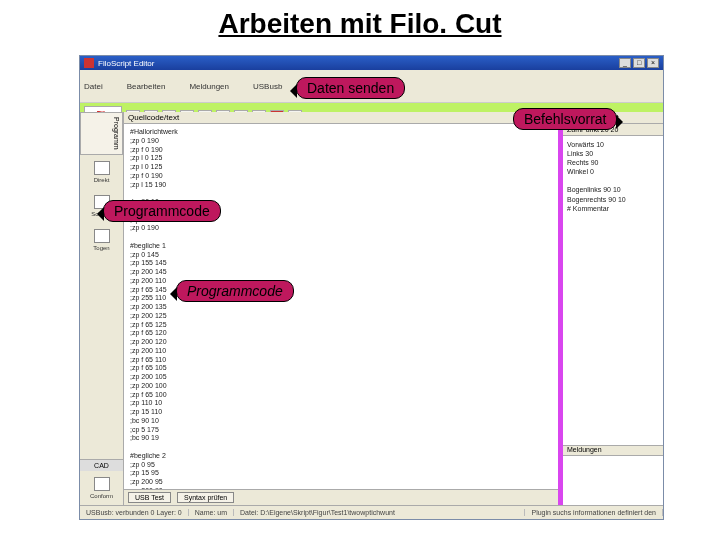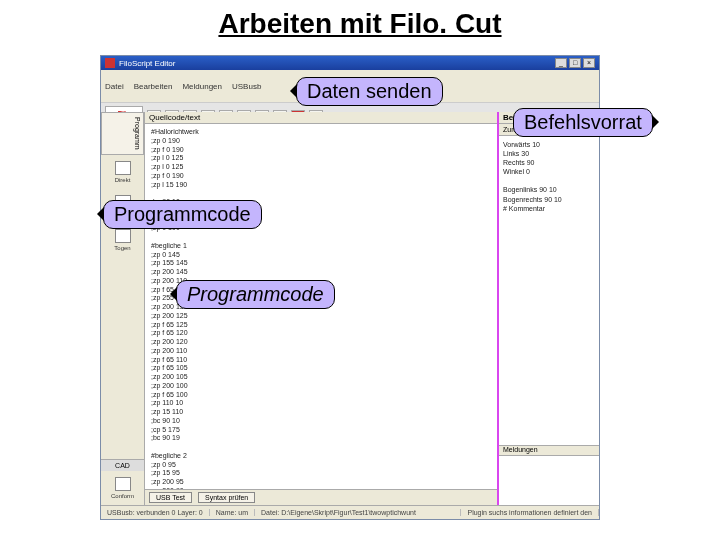--- a/index.html
+++ b/index.html
@@ -1,48 +1,48 @@
 <!DOCTYPE html>
 <html><head>
 <meta charset="utf-8">
 <style>
   * { box-sizing: border-box; margin: 0; padding: 0; }
   body { width: 720px; height: 540px; font-family: Arial, sans-serif; background: #fff; overflow: hidden; }
   .slide-title { font-size: 28px; font-weight: bold; text-align: center; padding: 8px 0 4px; text-decoration: underline; color: #000; }
-  .app { position: absolute; left: 100px; top: 55px; width: 500px; height: 465px; border: 1px solid #7b8ca8; background: #e5e5e5; font-size: 8px; }
+  .app { position: absolute; left: 79px; top: 55px; width: 585px; height: 465px; border: 1px solid #7b8ca8; background: #bef264; font-size: 8px; }
   .titlebar { height: 14px; background: linear-gradient(#2a5fc7,#1a3f9e); color: #fff; display: flex; align-items: center; padding: 0 4px; font-size: 8px; }
   .titlebar .tb-icon { width: 10px; height: 10px; background: #c33; margin-right: 4px; }
   .titlebar .spacer { flex: 1; }
   .titlebar .wbtn { width: 12px; height: 10px; background: #ddd; border: 1px solid #888; margin-left: 2px; text-align: center; line-height: 8px; font-size: 7px; color: #000; }
-  .menubar { height: 14px; background: #ece9d8; display: flex; align-items: center; padding: 16px 4px; gap: 10px; font-size: 8px; color: #333; border-bottom: 1px solid #ccc; }
+  .menubar { height: 14px; background: #ece9d8; display: flex; align-items: center; padding: 16px 4px; gap: 24px; font-size: 8px; color: #333; border-bottom: 1px solid #ccc; }
   .toolbars { height: 28px; display: flex; align-items: center; padding: 0 4px; gap: 4px; border-bottom: 1px solid #999; }
   .logo { width: 38px; height: 22px; border: 1px solid #aaa; background: #fff; display: flex; flex-direction: column; align-items: center; justify-content: center; font-size: 7px; font-weight: bold; line-height: 1; }
   .logo .l1 { color: #c00; }
   .logo .l2 { color: #008; }
   .tbtn { width: 14px; height: 14px; border: 1px solid #aaa; background: #f5f5f0; }
   .help { margin-left: auto; font-size: 14px; font-weight: bold; color: #1050c0; padding-right: 6px; }
   .workarea { position: absolute; top: 56px; left: 0; right: 0; bottom: 14px; display: flex; background: #fff; }
   .leftcol { width: 44px; background: #ece9d8; border-right: 1px solid #aaa; display: flex; flex-direction: column; }
   .tabv { writing-mode: vertical-rl; font-size: 7px; padding: 4px 2px; border: 1px solid #aaa; background: #f5f2e8; text-align: center; }
   .sidebtn { display: flex; flex-direction: column; align-items: center; gap: 2px; padding: 6px 2px; font-size: 6px; color: #333; }
   .sidebtn .ic { width: 16px; height: 14px; border: 1px solid #888; background: #fff; }
   .cadlbl { margin-top: auto; font-size: 7px; border-top: 1px solid #aaa; text-align: center; padding: 2px; background: #ddd; }
-  .midcol { flex: 1; display: flex; flex-direction: column; border-right: 2px solid #d946ef; }
+  .midcol { flex: 1; display: flex; flex-direction: column; border-right: 5px solid #d946ef; }
   .midhdr { height: 12px; background: #ece9d8; border-bottom: 1px solid #aaa; font-size: 8px; padding: 0 4px; display: flex; align-items: center; }
   .code { flex: 1; background: #fff; font-size: 7px; line-height: 1.25; padding: 4px 6px; color: #222; overflow: hidden; white-space: pre; font-family: Arial, sans-serif; }
   .midbtns { height: 16px; background: #ece9d8; border-top: 1px solid #aaa; display: flex; align-items: center; gap: 6px; padding: 0 4px; }
   .midbtns .btn { border: 1px solid #888; background: #f5f2e8; font-size: 7px; padding: 1px 6px; }
   .rightcol { width: 100px; display: flex; flex-direction: column; }
   .rhdr { height: 12px; background: #ece9d8; border-bottom: 1px solid #aaa; font-size: 8px; padding: 0 4px; display: flex; align-items: center; font-weight: bold; }
   .rtext { flex: 1; background: #fff; font-size: 7px; line-height: 1.3; padding: 4px; white-space: pre; color: #222; }
   .rlog { height: 60px; border-top: 1px solid #aaa; background: #fff; }
   .rloghdr { height: 10px; background: #ece9d8; font-size: 7px; padding: 0 4px; border-bottom: 1px solid #aaa; }
   .statusbar { position: absolute; bottom: 0; left: 0; right: 0; height: 14px; background: #ece9d8; border-top: 1px solid #aaa; display: flex; align-items: center; font-size: 7px; color: #444; }
   .statusbar .cell { border-right: 1px solid #bbb; padding: 0 6px; }
-  .callout { position: absolute; background: #c4b5fd; border: 1px solid #000; font-size: 20px; padding: 2px 10px; border-radius: 10px; color: #000; z-index: 10; }
+  .callout { position: absolute; background: #be185d; border: 1px solid #000; font-size: 14px; padding: 2px 10px; border-radius: 10px; color: #000; z-index: 10; }
   .callout.c1 { left: 296px; top: 77px; }
   .callout.c2 { left: 513px; top: 108px; }
   .callout.c3 { left: 103px; top: 200px; }
   .callout.c4 { left: 176px; top: 280px; font-style: italic; }
   .callout::before { content: ""; position: absolute; width: 0; height: 0; }
   .c1::before { left: -14px; top: 6px; border: 7px solid transparent; border-right-color: #000; }
   .c2::before { right: -14px; top: 6px; border: 7px solid transparent; border-left-color: #000; }
   .c3::before { left: -14px; top: 6px; border: 7px solid transparent; border-right-color: #000; }
   .c4::before { left: -14px; top: 6px; border: 7px solid transparent; border-right-color: #000; }
 </style>

